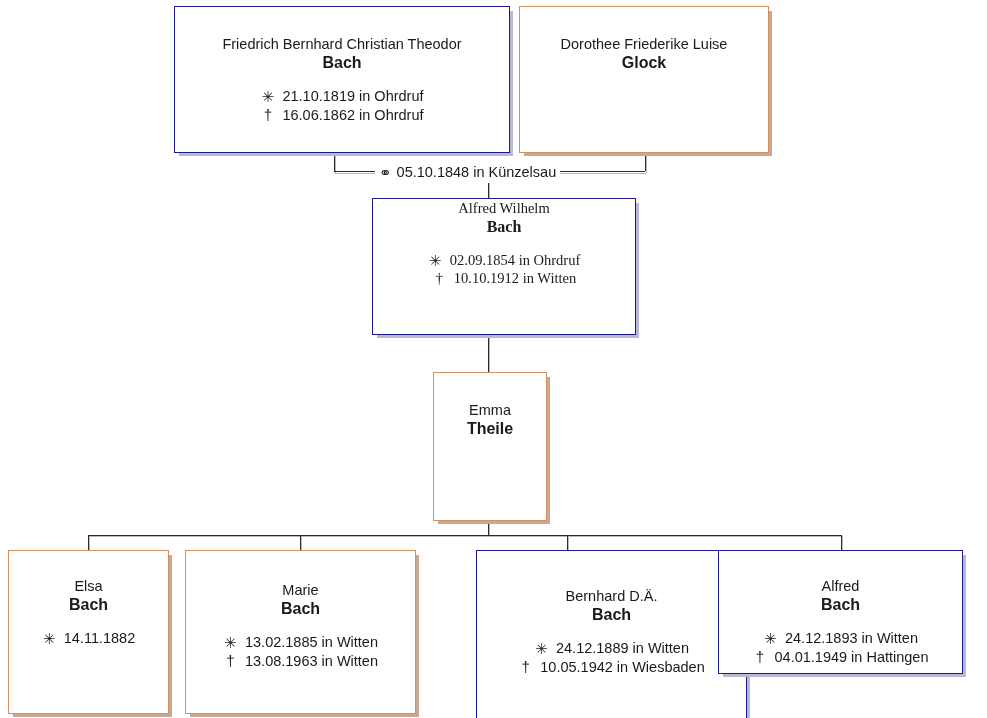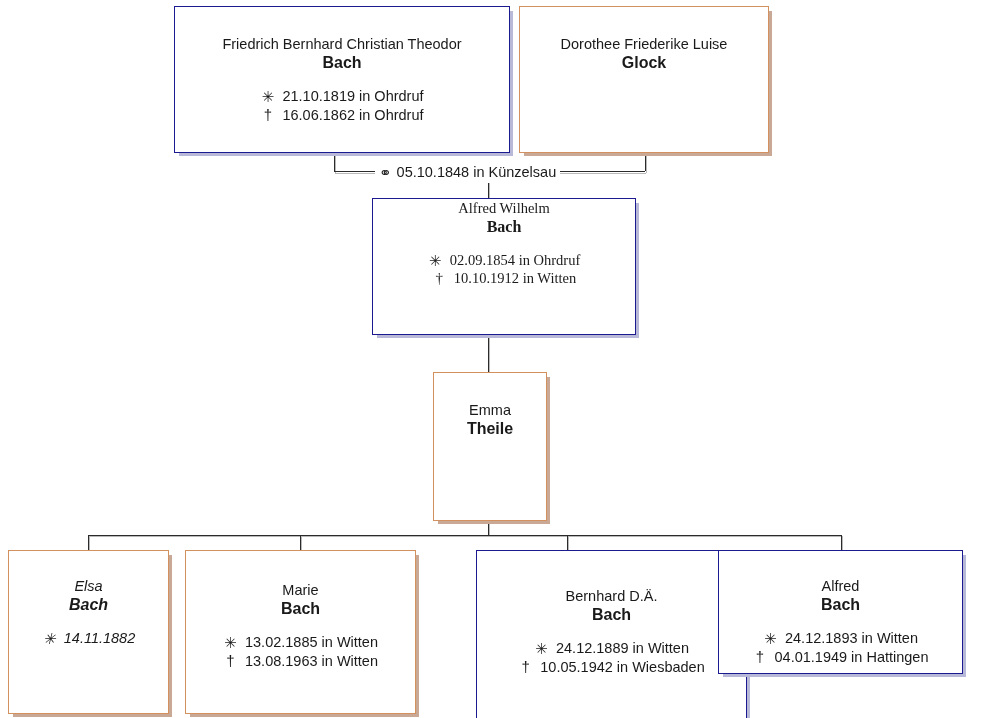--- a/index.html
+++ b/index.html
@@ -92,21 +92,20 @@
     left: 372px; top: 198px; width: 264px; height: 137px;
     font-family: Liberation Serif, serif;
   }
   #box-emma {
     left: 433px; top: 372px; width: 114px; height: 149px;
     padding-top: 28px;
   }
   #box-elsa {
     left: 8px; top: 550px; width: 161px; height: 164px;
     padding-top: 26px;
-    font-style: italic;
   }
   #box-marie {
     left: 185px; top: 550px; width: 231px; height: 164px;
     padding-top: 30px;
   }
   #box-bernhard {
     left: 432px; top: 550px; width: 271px; height: 212px;
     padding-top: 36px;
     margin-left: 44px;
   }

